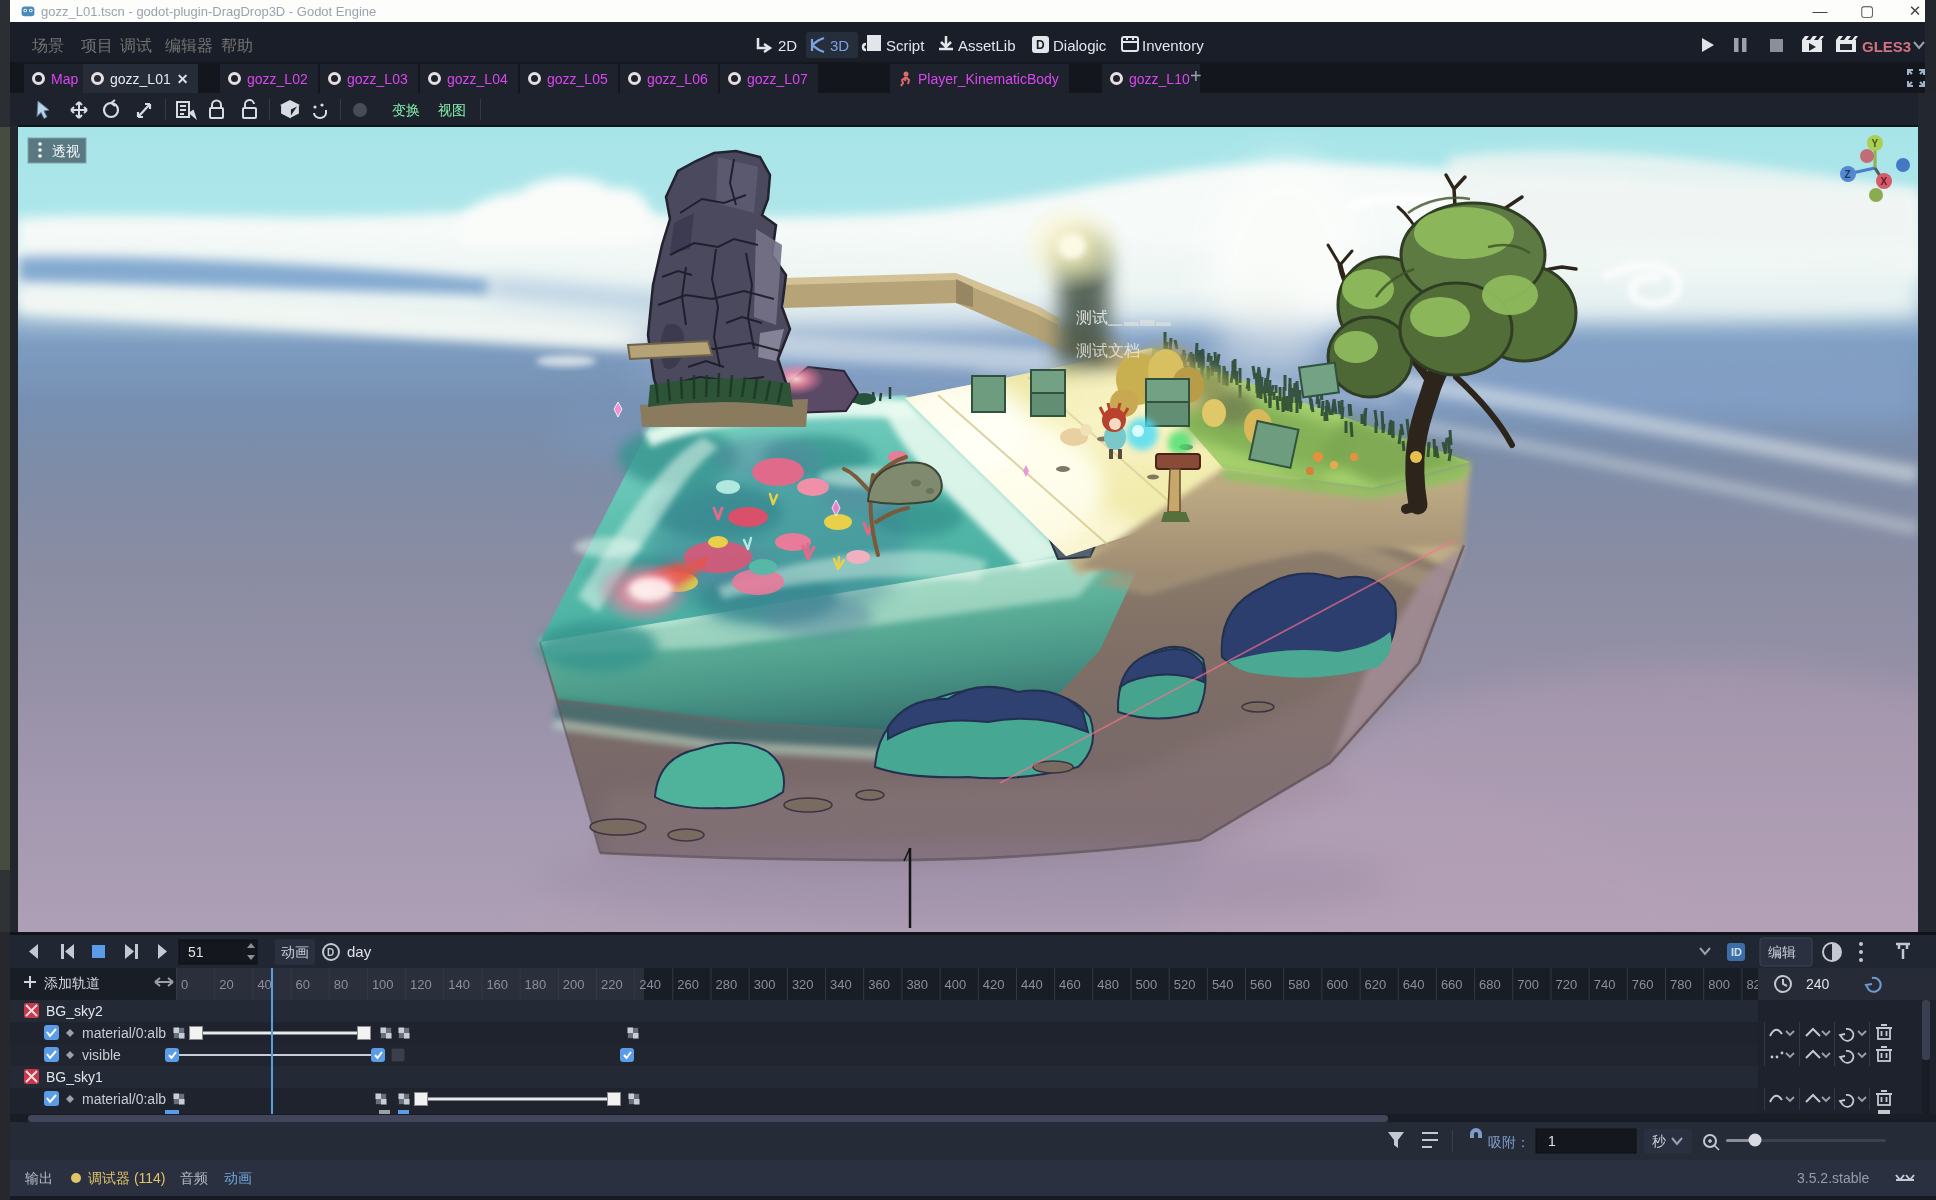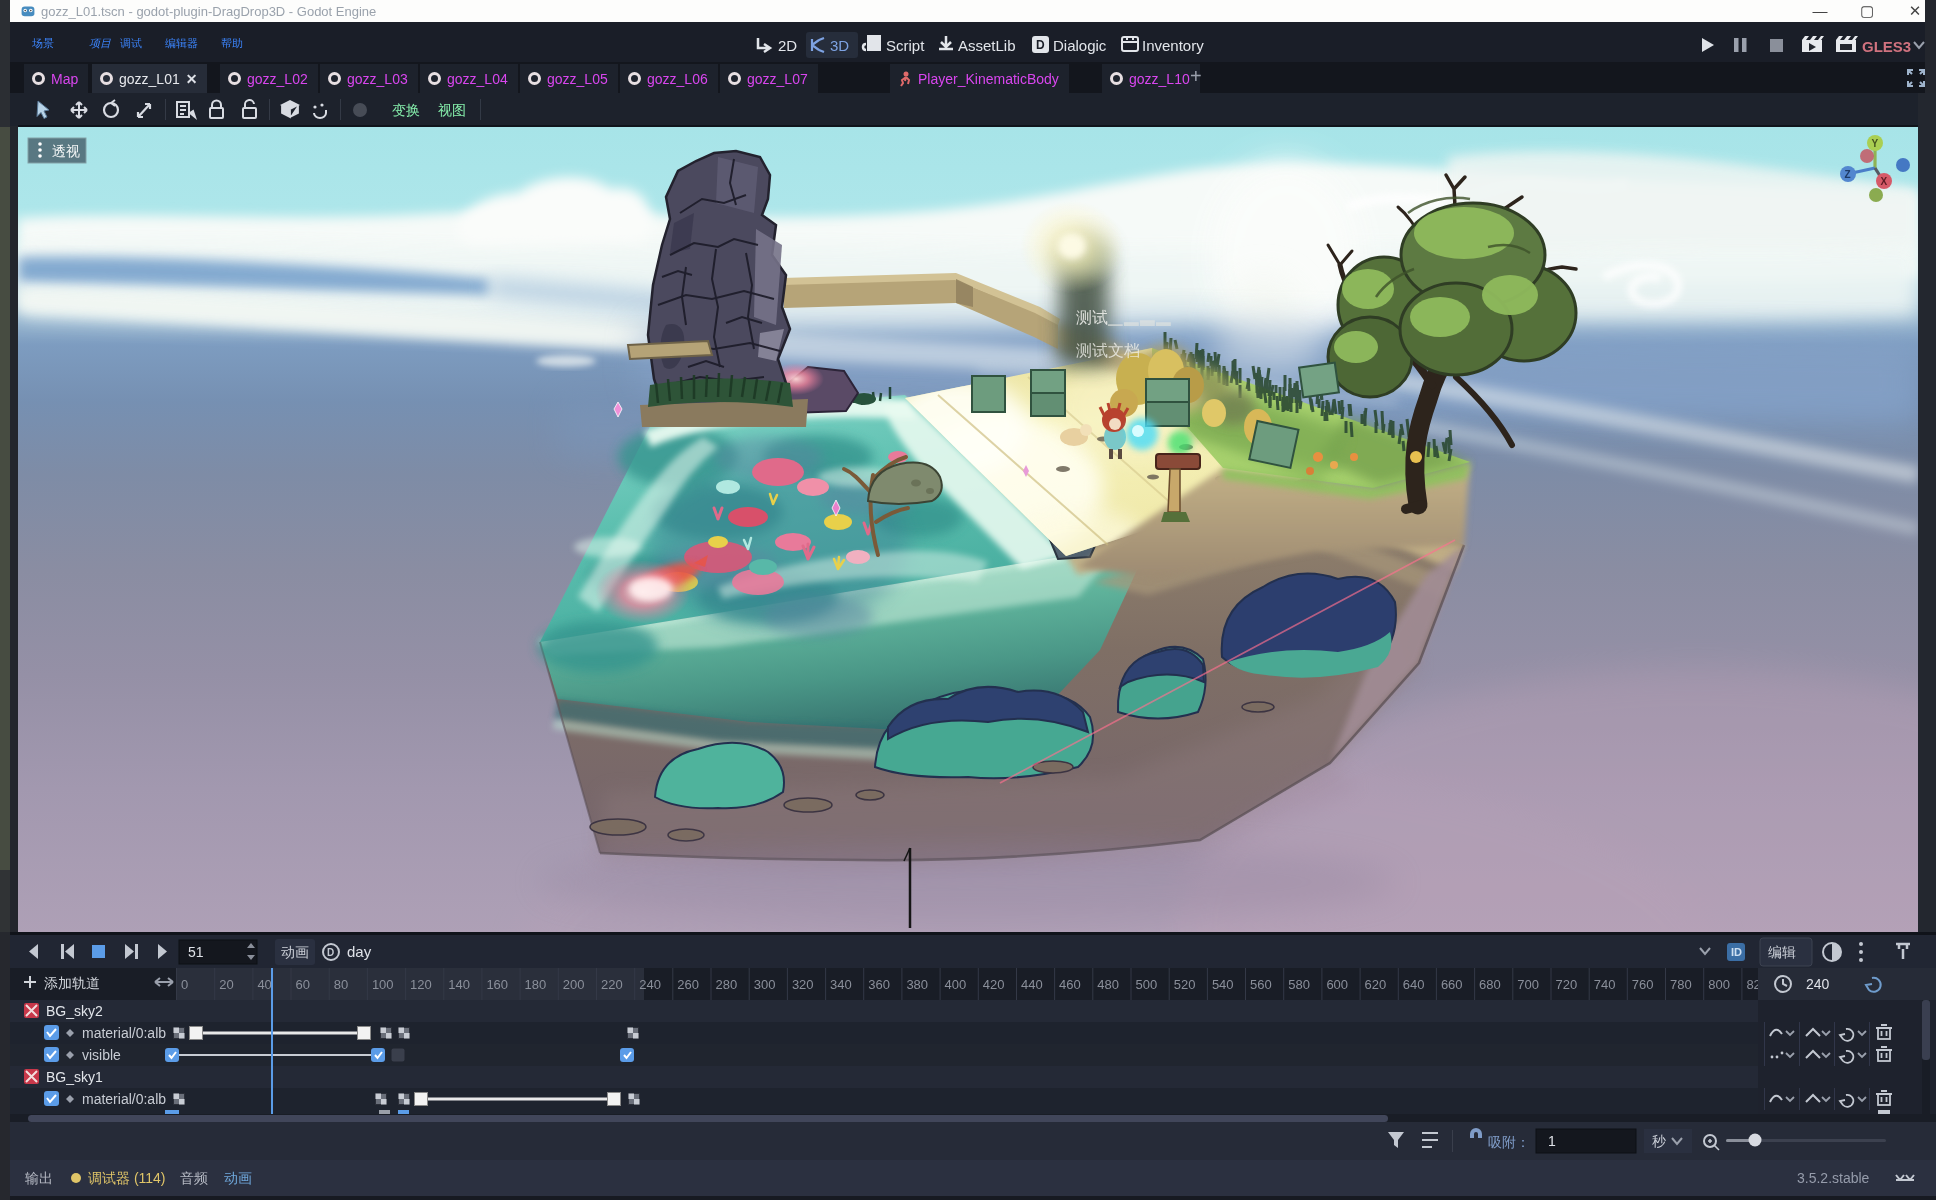--- a/index.html
+++ b/index.html
@@ -5,21 +5,21 @@
 * { margin:0; padding:0; box-sizing:border-box; }
 html,body { width:1936px; height:1200px; overflow:hidden; background:#23262d; font-family:"Liberation Sans", sans-serif; }
 .abs { position:absolute; }
 #page { position:relative; width:1684px; height:1200px;padding-left:36px; }
 
 #titlebar { left:10px; top:0; width:1915px; height:22px; background:#fdfdfc; }
 #titletext { left:31px; top:4px; font-size:13px; color:#9aa2ac; }
 .winbtn { top:2px; width:18px; height:18px; color:#444; font-size:15px; text-align:center; line-height:18px;}
 
 #menubar { left:10px; top:22px; width:1915px; height:40px; background:#1a1e28; }
-.menuitem { top:14px; font-size:11px; color:#3b82f6; }
+.menuitem { top:14px; font-size:16px; color:#737373; }
 .cmenu { top:7px; font-size:15px; color:#cdd1d8; }
 
 #tabbar { left:10px; top:62px; width:1915px; height:31px; background:#13161d; }
 .tab { top:2px; height:29px; background:#1d222c; color:#d946ef; font-size:14px; padding:0 10px 0 8px; display:flex; align-items:center; gap:6px; }
 .tab.active { background:#262c38; color:#e6e8ec; }
 .oicon { width:13px; height:13px; border-radius:50%; border:3px solid #e7dfe2; background:transparent; display:inline-block; }
 
 #toolbar { left:10px; top:93px; width:1915px; height:33px; background:#1d222c; }
 .tsep { top:6px; width:1px; height:21px; background:#333a46; }
 .tmenu { top:9px; font-size:14px; color:#86efac; }
@@ -44,21 +44,21 @@
       <rect x="9" y="9" width="2" height="3" fill="#478cbf"></rect>
     </svg>
     <div id="titletext" class="abs">gozz_L01.tscn - godot-plugin-DragDrop3D - Godot Engine</div>
     <div class="winbtn abs" style="left:1801px;">—</div>
     <div class="winbtn abs" style="left:1848px;">▢</div>
     <div class="winbtn abs" style="left:1896px;">✕</div>
   </div>
 
   <div id="menubar" class="abs">
     <div class="menuitem abs" style="left:22px;">场景</div>
-    <div class="menuitem abs" style="left:79px;font-style:italic;">项目</div>
+    <div class="menuitem abs" style="left:71px;">项目</div>
     <div class="menuitem abs" style="left:110px;">调试</div>
     <div class="menuitem abs" style="left:155px;">编辑器</div>
     <div class="menuitem abs" style="left:211px;">帮助</div>
     <svg class="abs" style="left:740px;top:6px;" width="470" height="34" viewBox="0 0 470 34">
       <path d="M8,10 v10 h12 M14,16 l6,4 l-6,4" stroke="#e2e5ea" stroke-width="2.5" fill="none"></path>
       <text x="28" y="23" fill="#e2e5ea" font-size="15">2D</text>
       <rect x="56" y="4" width="52" height="26" rx="3" fill="#262d3b"></rect>
       <path d="M62,11 v12 M62,17 l7,-5 M62,17 l7,5 M69,12 l5,-2 M69,22 l5,2" stroke="#7da2e2" stroke-width="2.2" fill="none"></path>
       <text x="80" y="23" fill="#7da2e2" font-size="15">3D</text>
       <g stroke="#e2e5ea" stroke-width="2" fill="none">
@@ -88,21 +88,21 @@
         <path d="M146,12 h20 v12 h-20 Z M146,12 l3,-4 h4 l-3,4 h4 l3,-4 h4 l-3,4 h4 l3,-4 h3 l-3,4"></path>
         <rect x="150" y="16" width="12" height="6" fill="#23262e"></rect>
       </g>
       <text x="172" y="24" fill="#d0727f" font-size="15" font-weight="bold">GLES3</text>
       <path d="M224,14 l5,6 l5,-6" stroke="#9aa0ac" stroke-width="2" fill="none"></path>
     </svg>
   </div>
 
   <div id="tabbar" class="abs">
     <div class="tab abs" style="left:14px;"><span class="oicon"></span>Map</div>
-    <div class="tab active abs" style="left:82px;text-align:center;"><span class="oicon"></span>gozz_L01<span style="color:#dfe2e8;font-weight:bold;">✕</span></div>
+    <div class="tab active abs" style="left:73px;text-align:center;"><span class="oicon"></span>gozz_L01<span style="color:#dfe2e8;font-weight:bold;">✕</span></div>
     <div class="tab abs" style="left:210px;"><span class="oicon"></span>gozz_L02</div>
     <div class="tab abs" style="left:310px;justify-content:flex-end;"><span class="oicon"></span>gozz_L03</div>
     <div class="tab abs" style="left:410px;"><span class="oicon"></span>gozz_L04</div>
     <div class="tab abs" style="left:510px;"><span class="oicon"></span>gozz_L05</div>
     <div class="tab abs" style="left:610px;"><span class="oicon"></span>gozz_L06</div>
     <div class="tab abs" style="left:710px;text-align:center;"><span class="oicon"></span>gozz_L07</div>
     <div class="tab abs" style="left:806px;margin-top:48px;"><span style="width:13px;height:13px;border:2px dashed #c8ccd4;display:inline-block;"></span>point</div>
     <div class="tab abs" style="left:880px;"><svg width="14" height="16" viewBox="0 0 14 16">
           <circle cx="8" cy="3" r="2.5" fill="#e06a6a"></circle>
           <path d="M8,6 L4,9 L5,12 L3,15 M8,6 L11,9 L10,13 M8,6 L7,10" stroke="#e06a6a" stroke-width="2" fill="none"></path>

